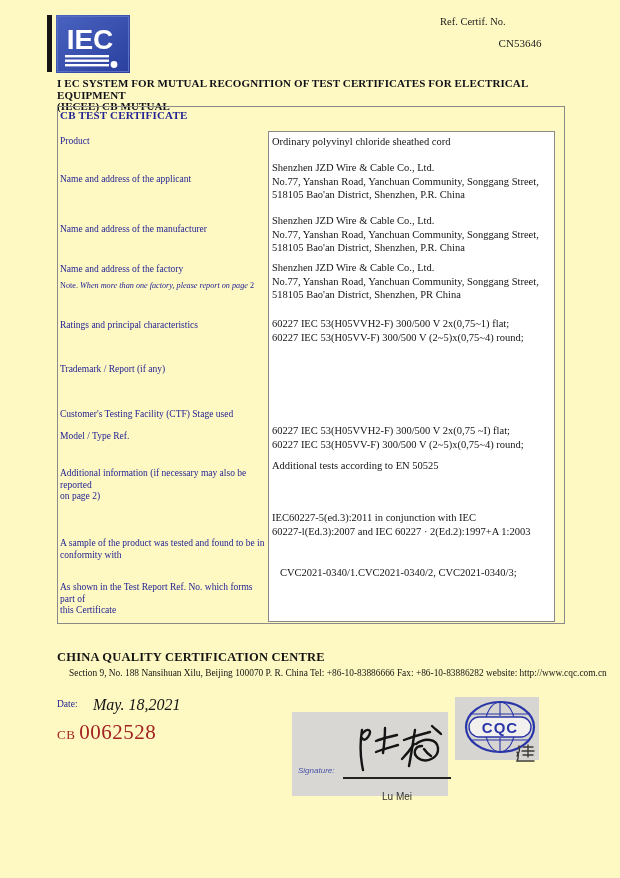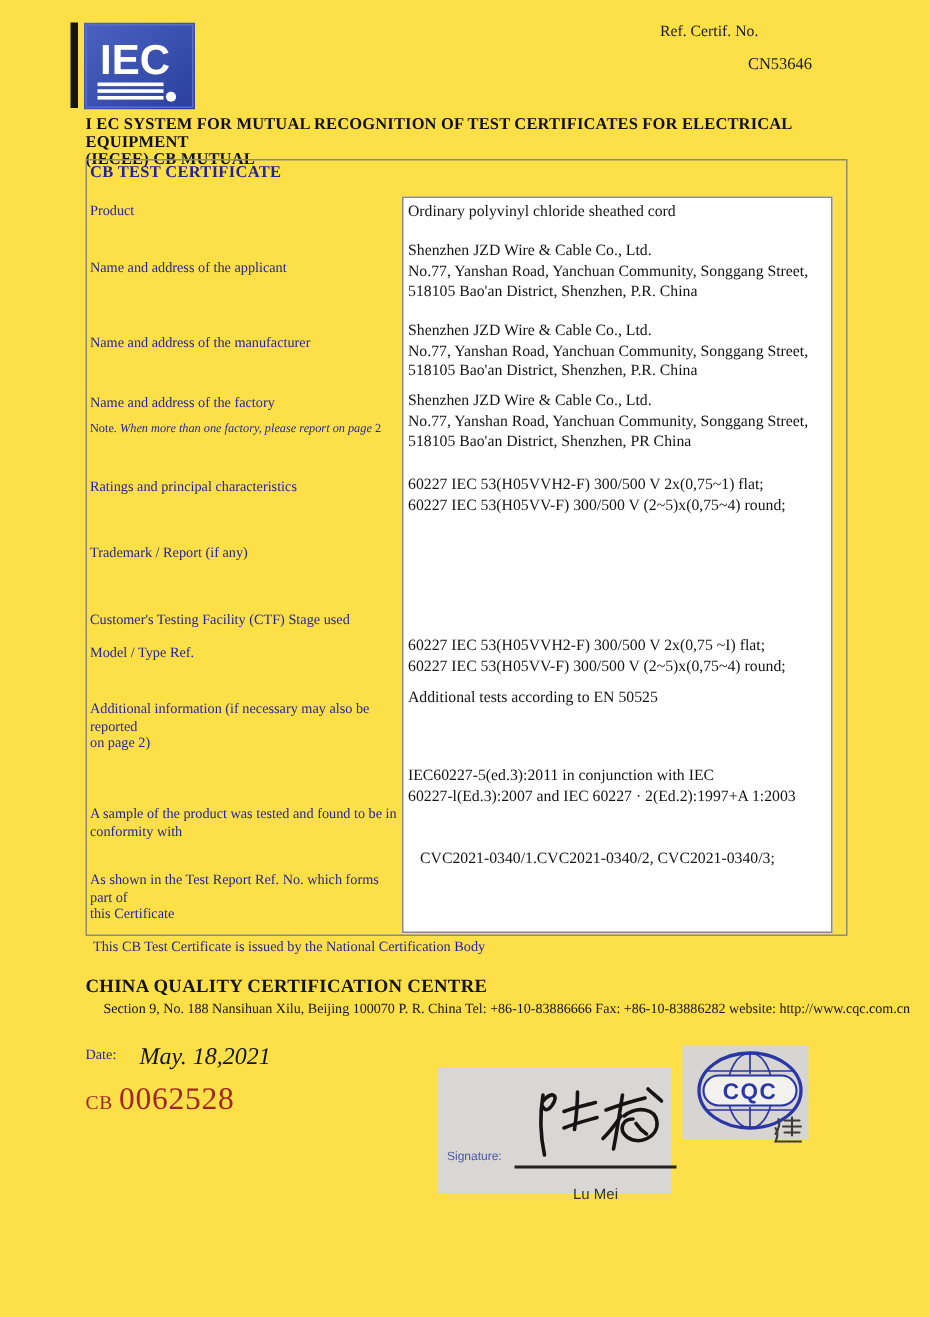--- a/index.html
+++ b/index.html
@@ -1,35 +1,35 @@
 <!DOCTYPE html>
 <html><head>
 <meta charset="utf-8">
 <style>
   html,body{margin:0;padding:0;background:#fff;}
-  .page{position:relative;width:620px;height:878px;background:#fde047;overflow:hidden;
+  .page{position:relative;width:620px;height:878px;background:#fef9c3;overflow:hidden;
         font-family:"Liberation Serif", serif;color:#1a1a1a;}
   .abs{position:absolute;}
   .label{font-size:9.5px;line-height:11.5px;color:#232394;}
   .value{font-size:10.5px;line-height:13.5px;color:#141414;}
   .box{border:1px solid #8a8a8a;}
   .scheme{font-size:11px;font-weight:bold;line-height:11.5px;color:#101018;letter-spacing:.1px;}
   .title{font-size:11px;font-weight:bold;color:#232394;letter-spacing:.2px;}
   .note{font-size:8.2px;color:#232394;}
   .note i{font-style:italic;margin-top:32px;}
   .footer-note{font-size:9.5px;color:#232394;}
   .issuer-name{font-size:12.5px;font-weight:bold;color:#141414;letter-spacing:.2px;}
   .issuer-addr{font-size:9.4px;color:#141414;margin-left:12px;}
   .date-label{font-size:9.5px;color:#232394;}
   .date-value{font-size:16px;color:#141414;font-style:italic;}
   .cb-red{color:#a32222;}
   .cb-prefix{font-size:13px;letter-spacing:.5px;}
   .cb-number{font-size:21px;letter-spacing:.5px;}
   .sans{font-family:"Liberation Sans", sans-serif;}
-  .sig-label{font-size:8px;color:#4a55a5;}
+  .sig-label{font-size:8px;color:#4a55a5;font-style:italic;}
   .sig-name{font-size:10px;color:#333;}
   .patch{background:#d8d7d3;}
 </style>
 </head>
 <body>
 
 <div class="page">
 
   <div class="abs" style="left:47px;top:15px;width:5px;height:57px;background:#151515;"></div>
 
@@ -123,21 +123,20 @@
 
   <div class="abs value" style="left:272px;top:459px;width:278px;">Additional tests according to EN 50525</div>
 
   <div class="abs value" style="left:272px;top:511px;width:280px;">
     <div>IEC60227-5(ed.3):2011 in conjunction with IEC</div>
     <div>60227-l(Ed.3):2007 and IEC 60227 · 2(Ed.2):1997+A 1:2003</div>
   </div>
 
   <div class="abs value" style="left:280px;top:566px;width:270px;">CVC2021-0340/1.CVC2021-0340/2, CVC2021-0340/3;</div>
 
-  <div class="abs footer-note" style="left:62px;top:627px;">This CB Test Certificate is issued by the National Certification Body</div>
 
   <div class="abs issuer-name" style="left:57px;top:650px;">CHINA QUALITY CERTIFICATION CENTRE</div>
   <div class="abs issuer-addr" style="left:57px;top:668px;width:540px;">Section 9, No. 188 Nansihuan Xilu, Beijing 100070 P. R. China Tel: +86-10-83886666 Fax: +86-10-83886282 website: http://www.cqc.com.cn</div>
 
   <div class="abs date-label" style="left:57px;top:699px;">Date:</div>
   <div class="abs date-value" style="left:93px;top:696px;">May. 18,2021</div>
 
   <div class="abs cb-red" style="left:57px;top:720px;">
     <span class="cb-prefix">CB</span>
     <span class="cb-number">0062528</span>

